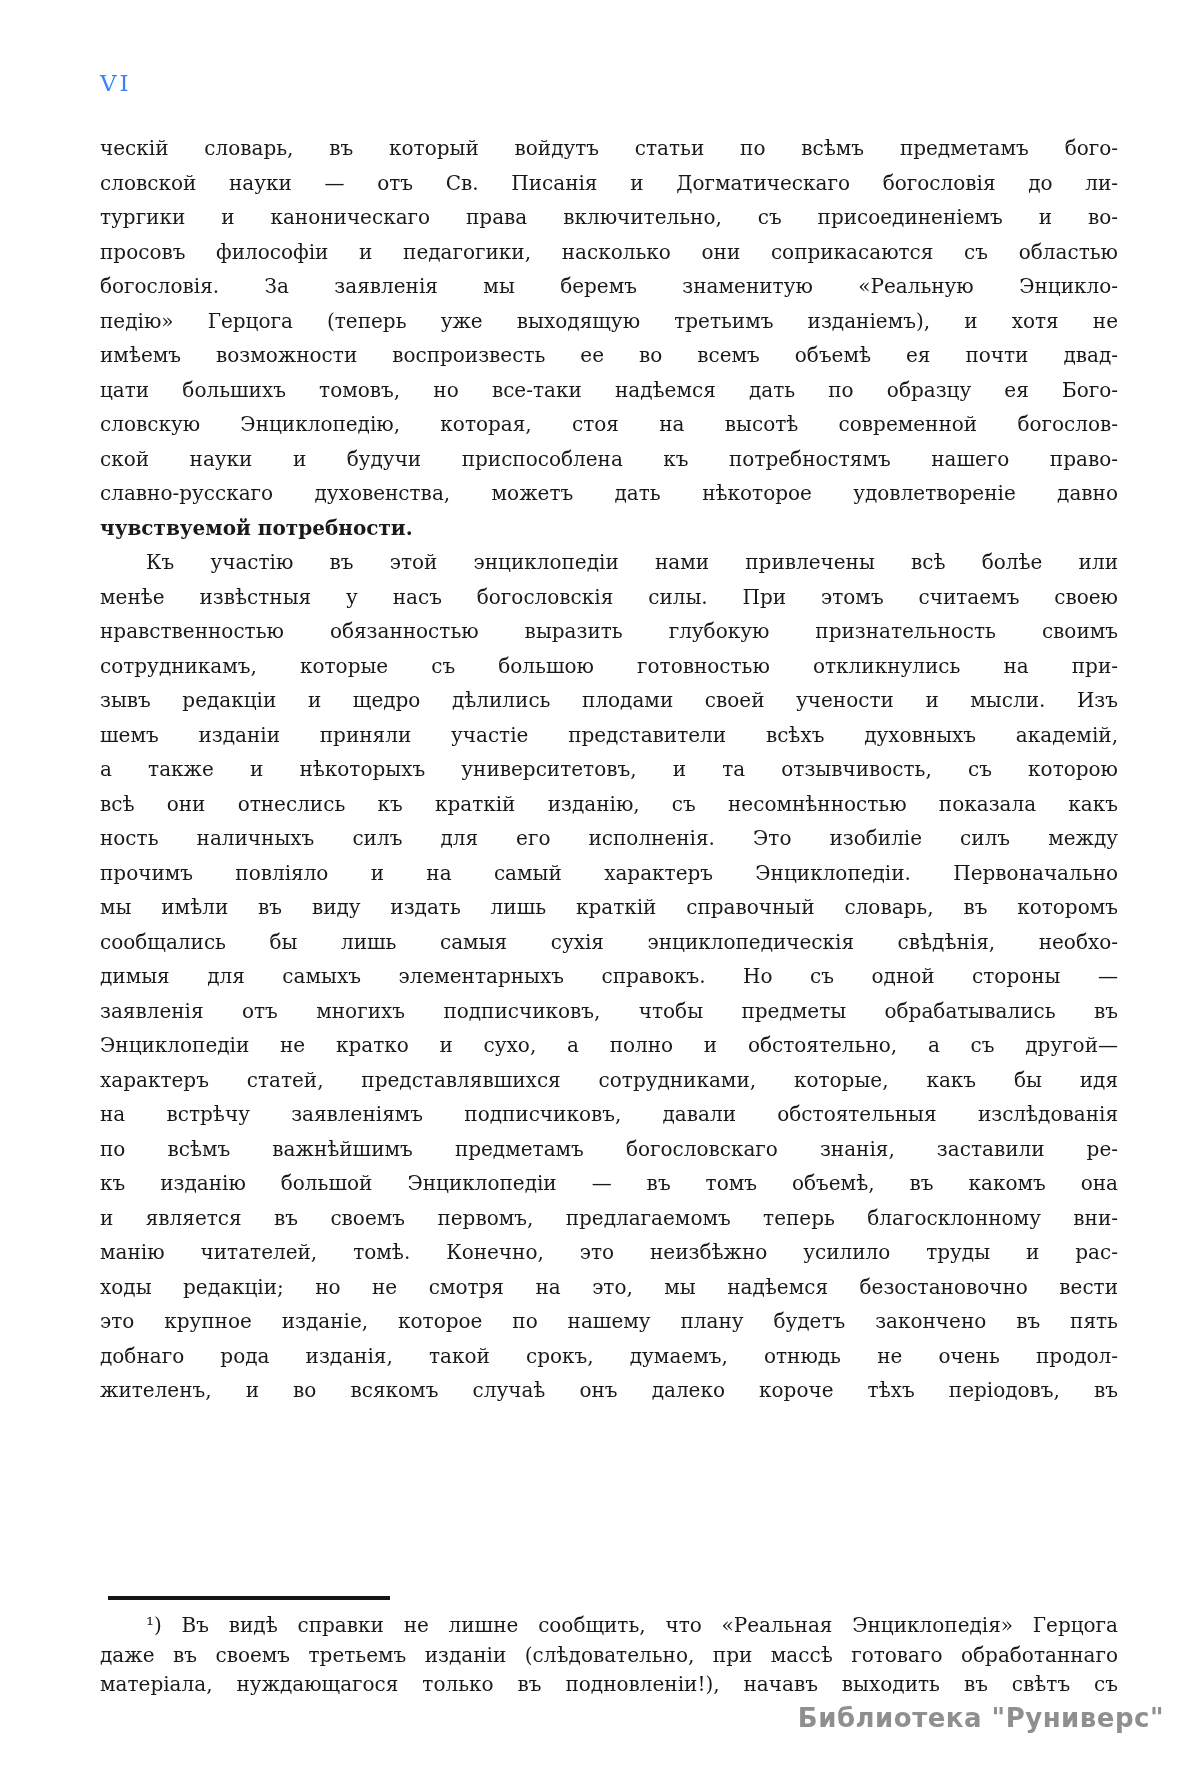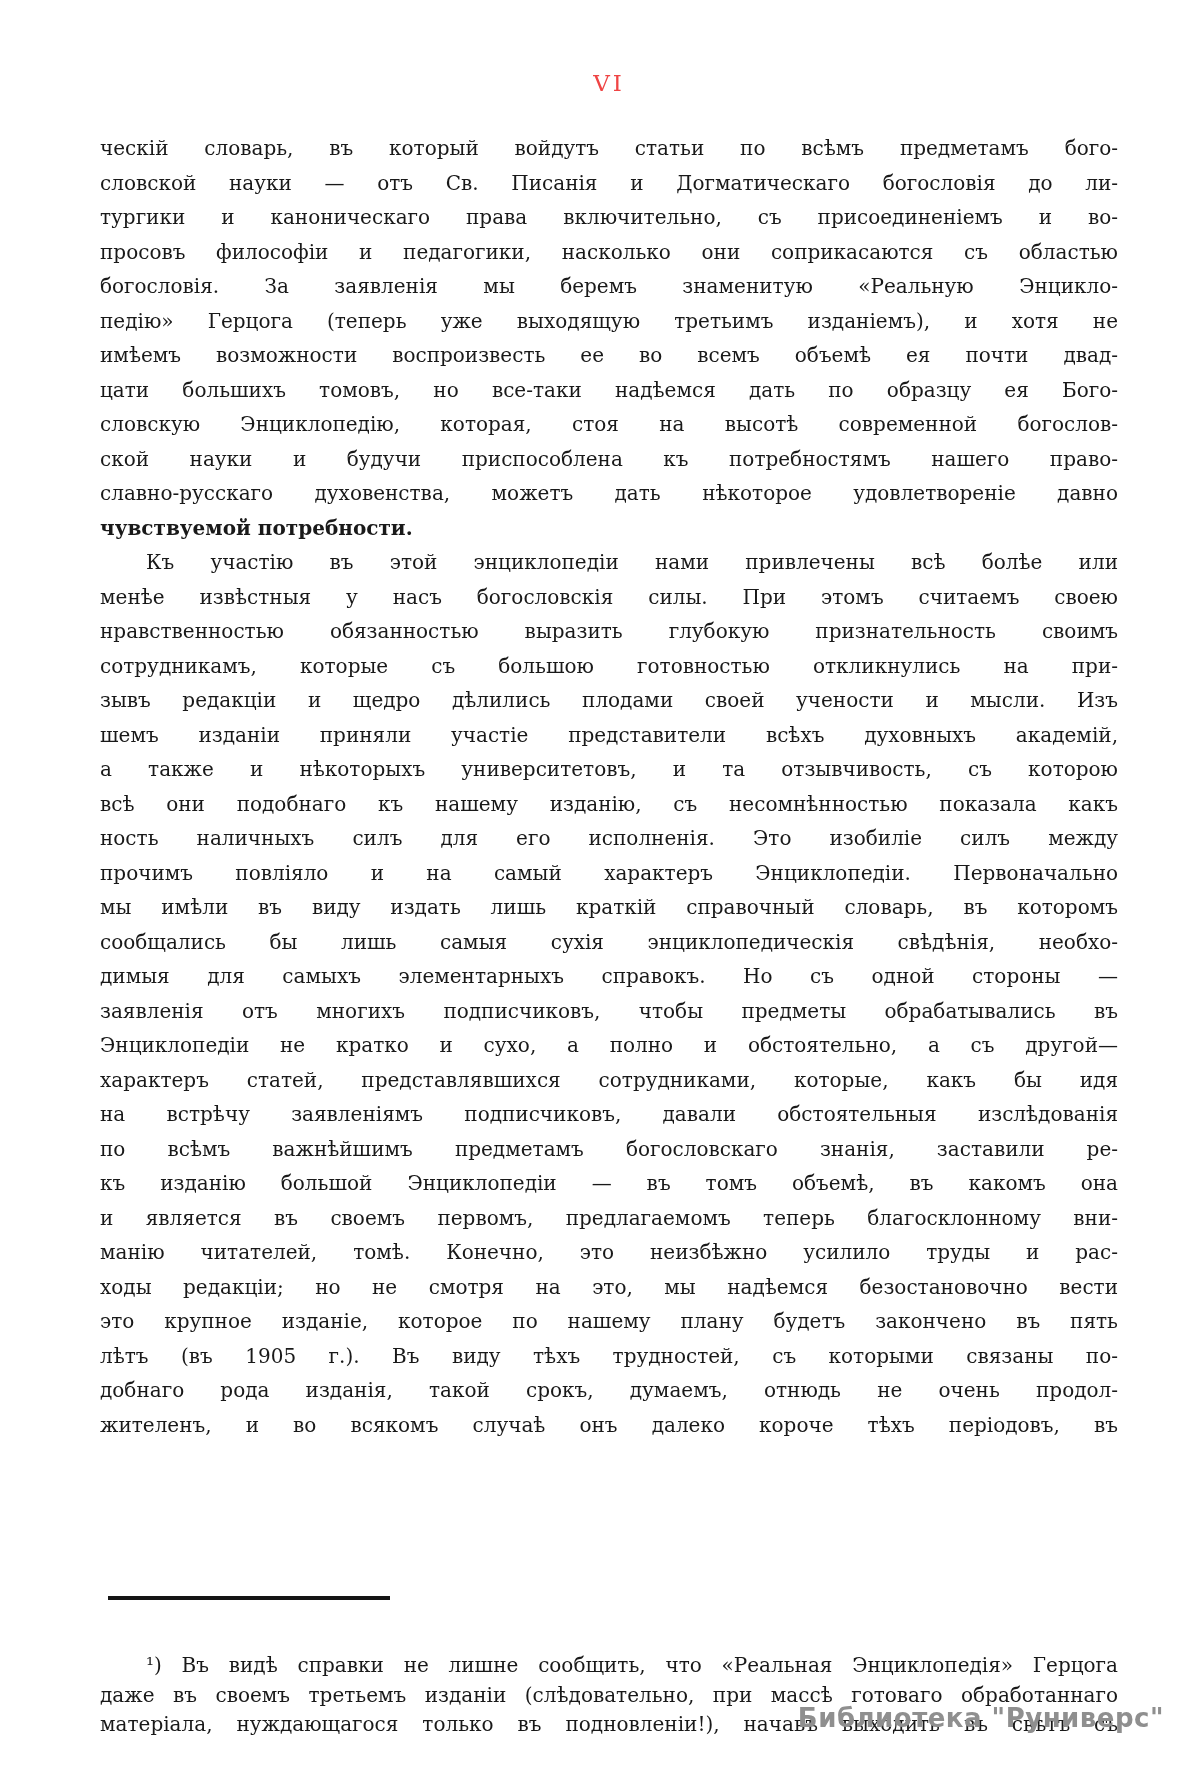--- a/index.html
+++ b/index.html
@@ -15,24 +15,24 @@
     background: #ffffff;
     color: #191919;
     font-family: "DejaVu Serif", "Liberation Serif", serif;
     overflow: hidden;
   }
   .page-number {
     position: absolute;
     top: 70px;
     left: 100px;
     width: 1018px;
-    text-align: center;
+    text-align: left;
     font-size: 23px;
     letter-spacing: 3px;
-    color: #ef4444;
+    color: #3b82f6;
   }
   .body-text {
     position: absolute;
     top: 131px;
     left: 100px;
     width: 1018px;
     font-size: 20px;
   }
   .body-text .line {
     height: 34.5px;
@@ -58,21 +58,21 @@
     width: 1018px;
     font-size: 20px;
   }
   .footnote .line {
     height: 29.5px;
     line-height: 29.5px;
     text-align: justify;
     text-align-last: justify;
     overflow: hidden;
   }
-  .footnote .line.indent { text-indent: 46px; margin-top: 40px; }
+  .footnote .line.indent { text-indent: 46px; }
   .watermark {
     position: absolute;
     top: 1703px;
     right: 38px;
     font-family: "DejaVu Sans", "Liberation Sans", sans-serif;
     font-size: 26px;
     font-weight: bold;
     color: #8f8f8f;
     letter-spacing: 0.5px;
   }
@@ -96,37 +96,36 @@
       <div class="line">ской науки и будучи приспособлена къ потребностямъ нашего право-</div>
       <div class="line">славно-русскаго духовенства, можетъ дать нѣкоторое удовлетвореніе давно</div>
       <div class="line endline">чувствуемой потребности.</div>
       <div class="line indent">Къ участію въ этой энциклопедіи нами привлечены всѣ болѣе или</div>
       <div class="line">менѣе извѣстныя у насъ богословскія силы. При этомъ считаемъ своею</div>
       <div class="line">нравственностью обязанностью выразить глубокую признательность своимъ</div>
       <div class="line">сотрудникамъ, которые съ большою готовностью откликнулись на при-</div>
       <div class="line">зывъ редакціи и щедро дѣлились плодами своей учености и мысли. Изъ</div>
       <div class="line">шемъ изданіи приняли участіе представители всѣхъ духовныхъ академій,</div>
       <div class="line">а также и нѣкоторыхъ университетовъ, и та отзывчивость, съ которою</div>
-      <div class="line">всѣ они подобнаго къ нашему изданію, съ несомнѣнностью показала какъ</div>
+      <div class="line">всѣ они отнеслись къ краткій изданію, съ несомнѣнностью показала какъ</div>
       <div class="line">ность наличныхъ силъ для его исполненія. Это изобиліе силъ между</div>
       <div class="line">прочимъ повліяло и на самый характеръ Энциклопедіи. Первоначально</div>
       <div class="line">мы имѣли въ виду издать лишь краткій справочный словарь, въ которомъ</div>
       <div class="line">сообщались бы лишь самыя сухія энциклопедическія свѣдѣнія, необхо-</div>
       <div class="line">димыя для самыхъ элементарныхъ справокъ. Но съ одной стороны —</div>
       <div class="line">заявленія отъ многихъ подписчиковъ, чтобы предметы обрабатывались въ</div>
       <div class="line">Энциклопедіи не кратко и сухо, а полно и обстоятельно, а съ другой—</div>
       <div class="line">характеръ статей, представлявшихся сотрудниками, которые, какъ бы идя</div>
       <div class="line">на встрѣчу заявленіямъ подписчиковъ, давали обстоятельныя изслѣдованія</div>
       <div class="line">по всѣмъ важнѣйшимъ предметамъ богословскаго знанія, заставили ре-</div>
       <div class="line">къ изданію большой Энциклопедіи — въ томъ объемѣ, въ какомъ она</div>
       <div class="line">и является въ своемъ первомъ, предлагаемомъ теперь благосклонному вни-</div>
       <div class="line">манію читателей, томѣ. Конечно, это неизбѣжно усилило труды и рас-</div>
       <div class="line">ходы редакціи; но не смотря на это, мы надѣемся безостановочно вести</div>
       <div class="line">это крупное изданіе, которое по нашему плану будетъ закончено въ пять</div>
-      <div class="line">лѣтъ (въ 1905 г.). Въ виду тѣхъ трудностей, съ которыми связаны по-</div>
       <div class="line">добнаго рода изданія, такой срокъ, думаемъ, отнюдь не очень продол-</div>
       <div class="line">жителенъ, и во всякомъ случаѣ онъ далеко короче тѣхъ періодовъ, въ</div>
     </div>
 
   <div class="footnote-rule"></div>
 
   <div class="footnote" id="footnote">
       <div class="line indent">¹) Въ видѣ справки не лишне сообщить, что «Реальная Энциклопедія» Герцога</div>
       <div class="line">даже въ своемъ третьемъ изданіи (слѣдовательно, при массѣ готоваго обработаннаго</div>
       <div class="line">матеріала, нуждающагося только въ подновленіи!), начавъ выходить въ свѣтъ съ</div>

